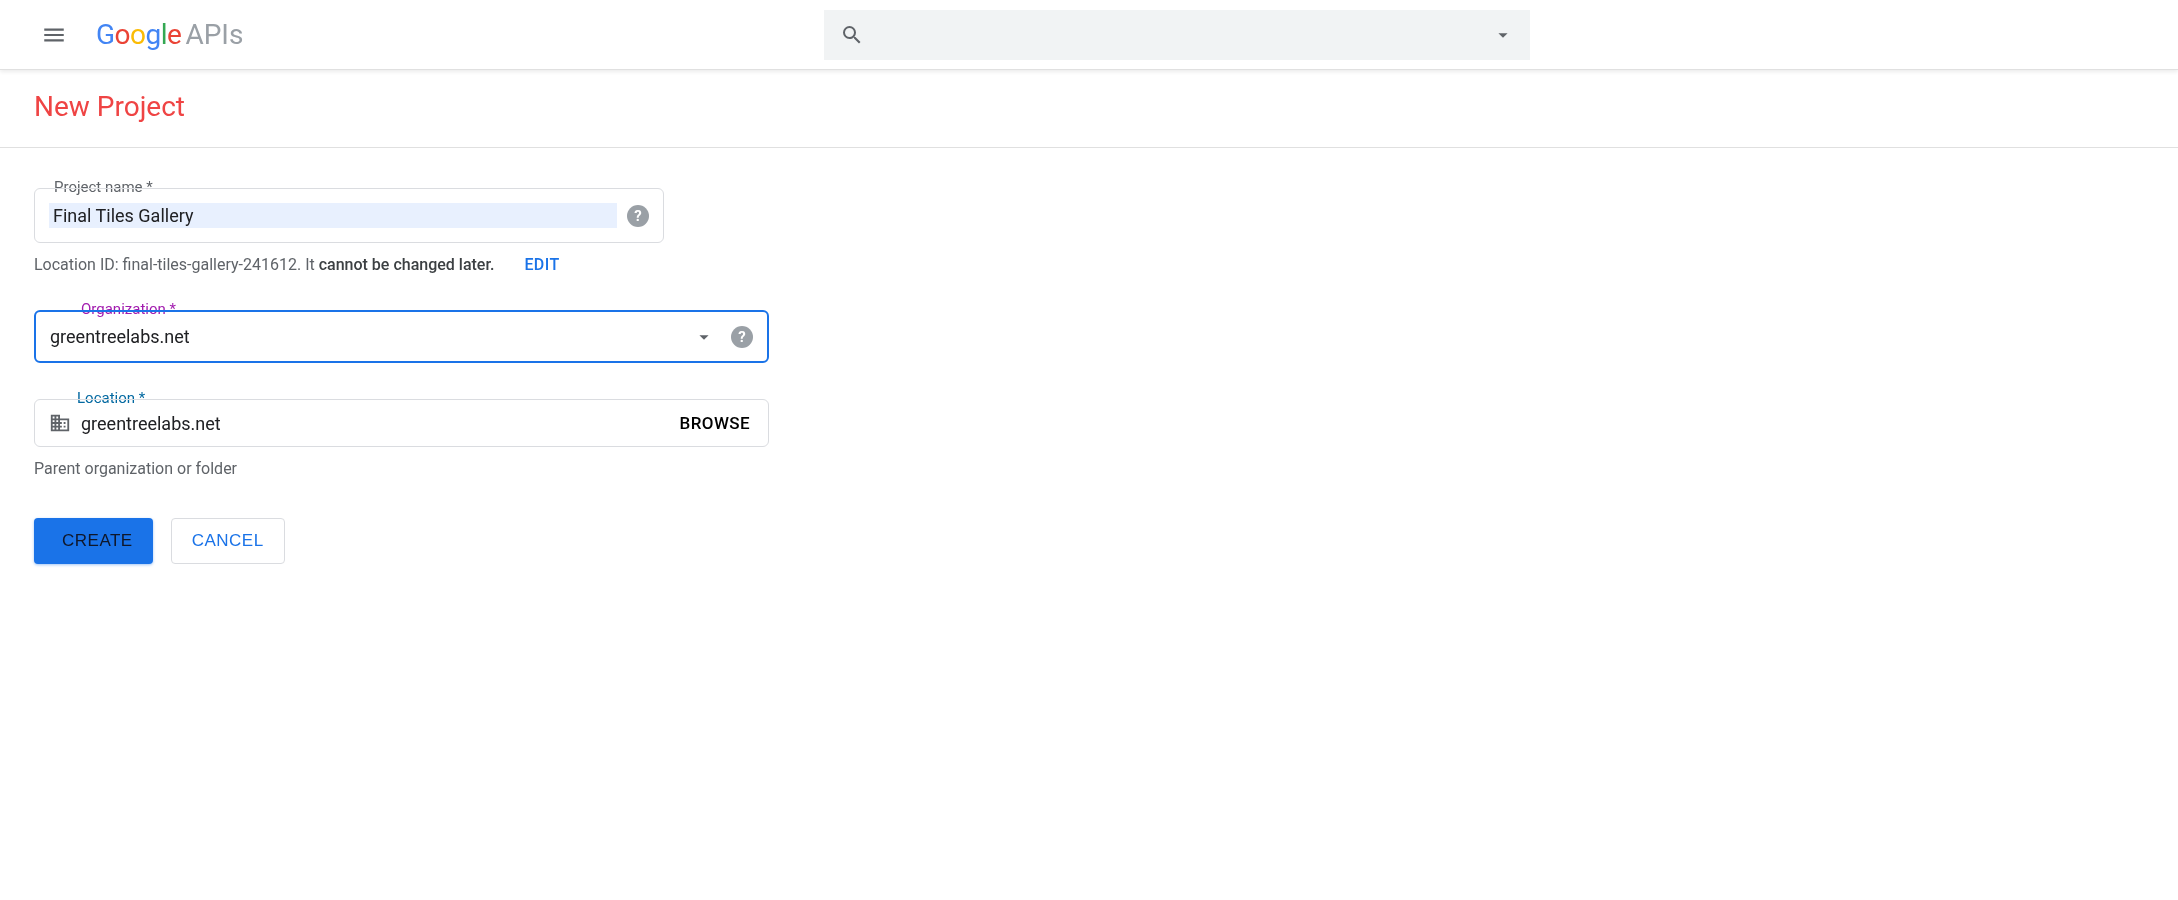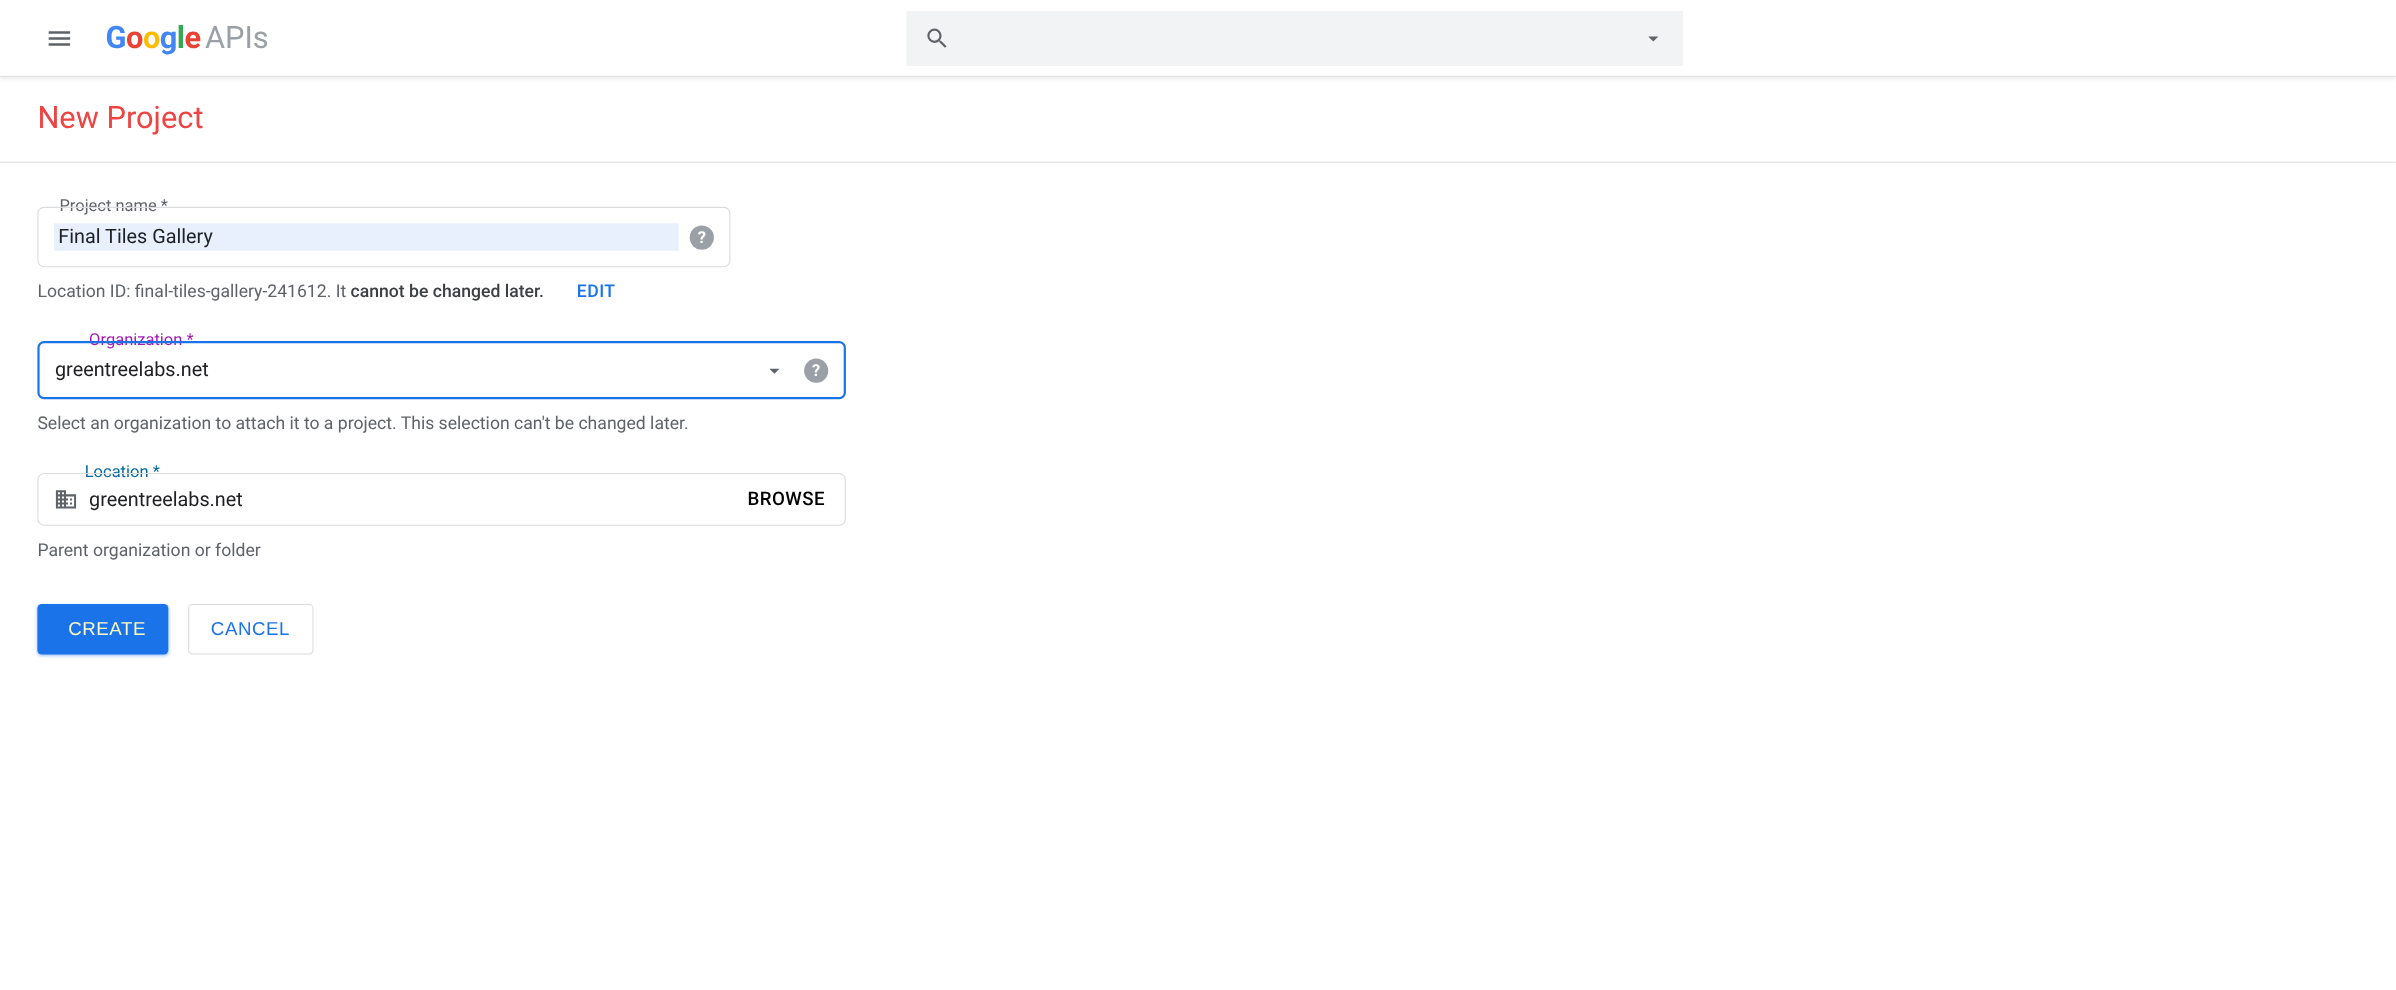--- a/index.html
+++ b/index.html
@@ -24,21 +24,21 @@
     cursor: pointer;
     color: #5f6368;
     margin-left: 18px;
   }
   .logo-wrap {
     display: flex; align-items: center;
     margin-left: 18px;
     font-size: 28px;
     font-weight: 400;
   }
-  .google-logo { letter-spacing: -0.5px; font-weight: 700;}
+  .google-logo { letter-spacing: -0.5px; font-weight: 400;}
   .g-b { color: #4285f4; }
   .g-r { color: #ea4335; }
   .g-y { color: #fbbc05; }
   .g-g { color: #34a853; }
   .apis-text { color: #9aa0a6; margin-left: 4px; font-weight: 400;}
   .searchbox {
     position: absolute;
     left: 824px;
     top: 10px;
     width: 706px;
@@ -187,21 +187,21 @@
     padding: 12px 20px;
     border-radius: 4px;
     font-size: 17px;
     font-weight: 500;
     letter-spacing: 0.5px;
     cursor: pointer;
     border: none;
   }
   .btn-primary {
     background: #1a73e8;
-    color: #fef9c3;
+    color: #0f172a;
     box-shadow: 0 1px 3px rgba(26,115,232,0.4);
     padding-left: 28px;
   }
   .btn-secondary {
     background: #fff;
     color: #1a73e8;
     border: 1px solid #dadce0;
   }
   .spacer { height: 36px; }
 </style>
@@ -257,21 +257,20 @@
   <div class="field-wrap">
     <div class="field-label focused">Organization *</div>
     <div class="select-field">
       <span>greentreelabs.net</span>
       <svg class="select-caret" width="22" height="22" viewBox="0 0 24 24">
           <path fill="currentColor" d="M7 10l5 5 5-5z"></path>
         </svg>
       <div class="help-icon">?</div>
     </div>
   </div>
-  <div class="under-text">Select an organization to attach it to a project. This selection can't be changed later.</div>
 
   <div class="spacer"></div>
 
   <div class="field-wrap">
     <div class="location-label">Location *</div>
     <div class="location-field">
       <svg class="org-icon" width="22" height="22" viewBox="0 0 24 24">
           <path fill="currentColor" d="M12 7V3H2v18h20V7H12zM6 19H4v-2h2v2zm0-4H4v-2h2v2zm0-4H4V9h2v2zm0-4H4V5h2v2zm4 12H8v-2h2v2zm0-4H8v-2h2v2zm0-4H8V9h2v2zm0-4H8V5h2v2zm10 12h-8v-2h2v-2h-2v-2h2v-2h-2V9h8v10zm-2-8h-2v2h2v-2zm0 4h-2v2h2v-2z"></path>
         </svg>
       <span>greentreelabs.net</span>

